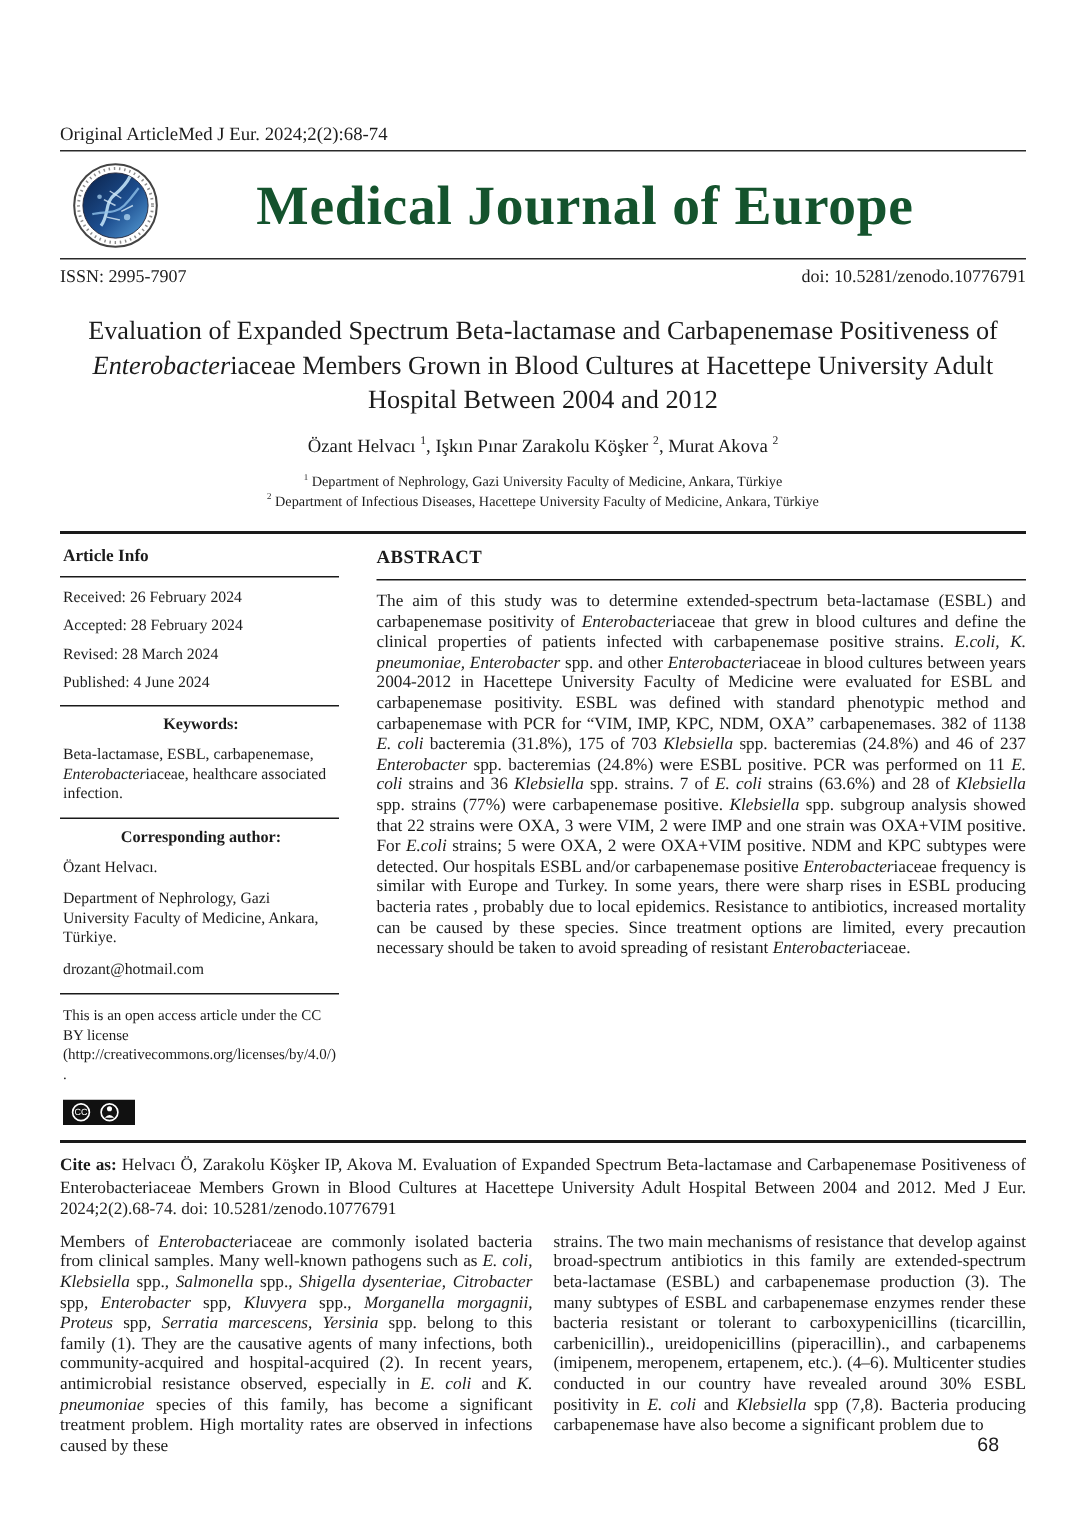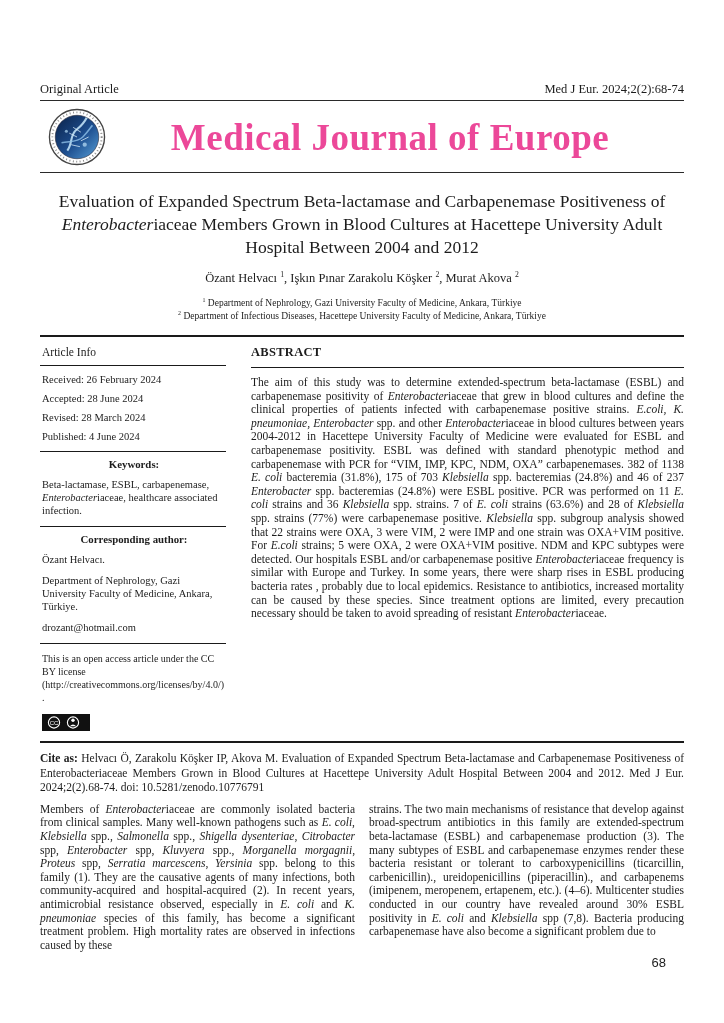--- a/index.html
+++ b/index.html
@@ -2,35 +2,35 @@
 <html><head>
 <meta charset="utf-8">
 <style>
   html,body{margin:0;padding:0;background:#888;}
   .page{
     width:724px;height:1023px;background:#ffffff;margin:0 auto;
     font-family:"Liberation Serif","DejaVu Serif",serif;color:#1c1c1c;
     position:relative;overflow:hidden;box-sizing:border-box;
     padding:82px 40px 0 40px;
   }
-  .toprow{display:flex;justify-content:space-between;align-items:flex-end;
+  .toprow{display:flex;justify-content:flex-start;align-items:flex-end;
     font-size:12.5px;padding-bottom:3px;border-bottom:1px solid #2a2a2a;}
   .masthead{display:flex;align-items:center;padding:7px 0 6px 8px;border-bottom:1.5px solid #2a2a2a;}
   .logo{width:58px;height:58px;flex:0 0 58px;}
   .journal-title{flex:1;text-align:center;font-size:37px;font-weight:bold;
-    color:#ec4899;letter-spacing:0.5px;padding-right:10px;}
+    color:#14532d;letter-spacing:0.5px;padding-right:10px;}
   .issnrow{display:flex;justify-content:space-between;font-size:12px;padding-top:4px;}
   .art-title{margin:17px auto 0;width:640px;text-align:center;font-size:17.5px;line-height:23px;}
   .authors{margin-top:12px;text-align:center;font-size:12.5px;}
   .affils{margin-top:11px;text-align:center;font-size:9.5px;line-height:13px;}
   sup{font-size:0.62em;line-height:0;}
   .infoabs{margin-top:12px;border-top:2px solid #1a1a1a;border-bottom:2px solid #1a1a1a;
     display:flex;gap:25px;padding:7px 0 10px 0;}
   .infocol{width:186px;flex:0 0 186px;font-size:10.5px;}
-  .infocol .hd{font-weight:normal;font-size:11.5px;padding:2px 0 7px 2px;border-bottom:1.5px solid #1a1a1a;}
+  .infocol .hd{font-weight:bold;font-size:11.5px;padding:2px 0 7px 2px;border-bottom:1.5px solid #1a1a1a;}
   .dates div{margin:8px 0 8px 2px;}
   .sep{border-top:1.8px solid #1a1a1a;margin-top:9px;}
   .subhd{font-weight:bold;font-size:10.8px;margin:6px 0 0 2px;text-align:center;}
   .kwtext{margin:8px 0 0 2px;line-height:13px;}
   .corr div{margin:8px 0 0 2px;line-height:13px;}
   .license{margin:8px 0 0 2px;font-size:10px;line-height:13px;overflow-wrap:anywhere;}
   .ccbadge{margin:10px 0 0 2px;width:48px;height:17px;display:block;}
   .abscol{flex:1;font-size:11.5px;}
   .abscol .hd{font-weight:bold;font-size:12.5px;padding:1px 0 7px 0;border-bottom:1.2px solid #1a1a1a;letter-spacing:0.3px;}
   .abstext{margin-top:8px;text-align:justify;line-height:13.6px;}
@@ -66,37 +66,41 @@
       <circle cx="30" cy="30" r="22.5" fill="url(#lg)" stroke="#223" stroke-width="0.6"></circle>
       <path d="M20 44 C26 36 22 28 30 22 C36 17 38 14 40 10" fill="none" stroke="#bfe0f5" stroke-width="2.2" opacity="0.9"></path>
       <path d="M14 36 C22 34 30 36 36 30 C42 24 44 20 46 18" fill="none" stroke="#8fc1e8" stroke-width="1.6" opacity="0.8"></path>
       <path d="M22 26 L30 30 M26 20 L34 25 M24 38 L33 40 M34 34 L42 30" stroke="#d9ecf9" stroke-width="1" opacity="0.8"></path>
       <circle cx="38" cy="38" r="2.2" fill="#9cc4e4" opacity="0.9"></circle>
       <circle cx="19" cy="24" r="1.6" fill="#9cc4e4" opacity="0.8"></circle>
     </svg>
     <div class="journal-title">Medical Journal of Europe</div>
   </div>
 
+  <div class="issnrow">
+    <span>ISSN: 2995-7907</span>
+    <span>doi: 10.5281/zenodo.10776791</span>
+  </div>
 
   <div class="art-title">Evaluation of Expanded Spectrum Beta-lactamase and Carbapenemase Positiveness of <em>Enterobacter</em>iaceae Members Grown in Blood Cultures at Hacettepe University Adult Hospital Between 2004 and 2012</div>
 
   <div class="authors">Özant Helvacı <sup>1</sup>, Işkın Pınar Zarakolu Köşker <sup>2</sup>, Murat Akova <sup>2</sup></div>
 
   <div class="affils">
     <div><sup>1</sup> Department of Nephrology, Gazi University Faculty of Medicine, Ankara, Türkiye</div>
     <div><sup>2</sup> Department of Infectious Diseases, Hacettepe University Faculty of Medicine, Ankara, Türkiye</div>
   </div>
 
   <div class="infoabs">
 
     <div class="infocol">
       <div class="hd">Article Info</div>
       <div class="dates">
         <div>Received: 26 February 2024</div>
-        <div>Accepted: 28 June 2024</div>
+        <div>Accepted: 28 February 2024</div>
         <div>Revised: 28 March 2024</div>
         <div>Published: 4 June 2024</div>
       </div>
       <div class="sep"></div>
       <div class="subhd">Keywords:</div>
       <div class="kwtext">Beta-lactamase, ESBL, carbapenemase, <em>Enterobacter</em>iaceae, healthcare associated infection.</div>
       <div class="sep"></div>
       <div class="subhd">Corresponding author:</div>
       <div class="corr">
         <div>Özant Helvacı.</div>

